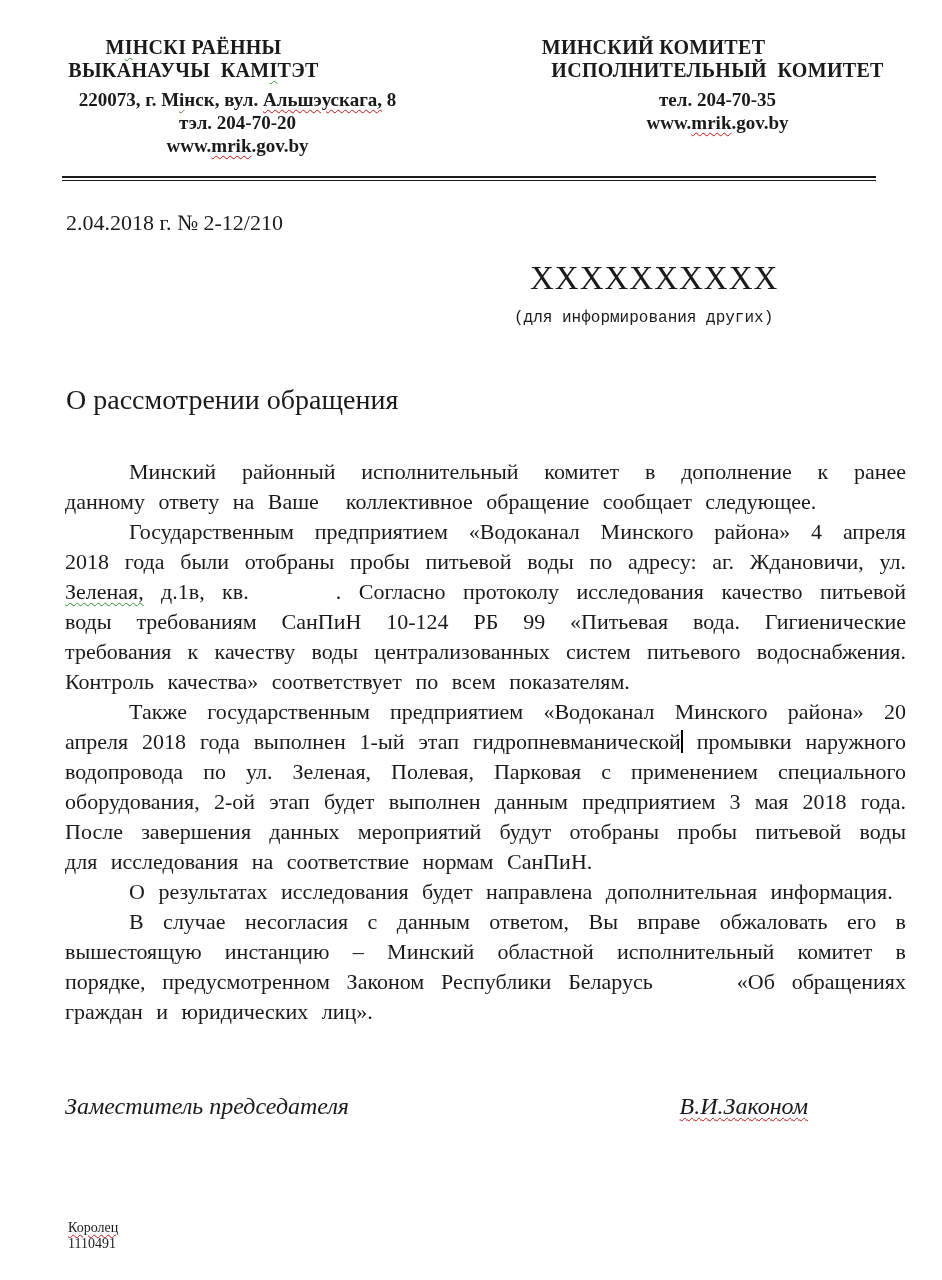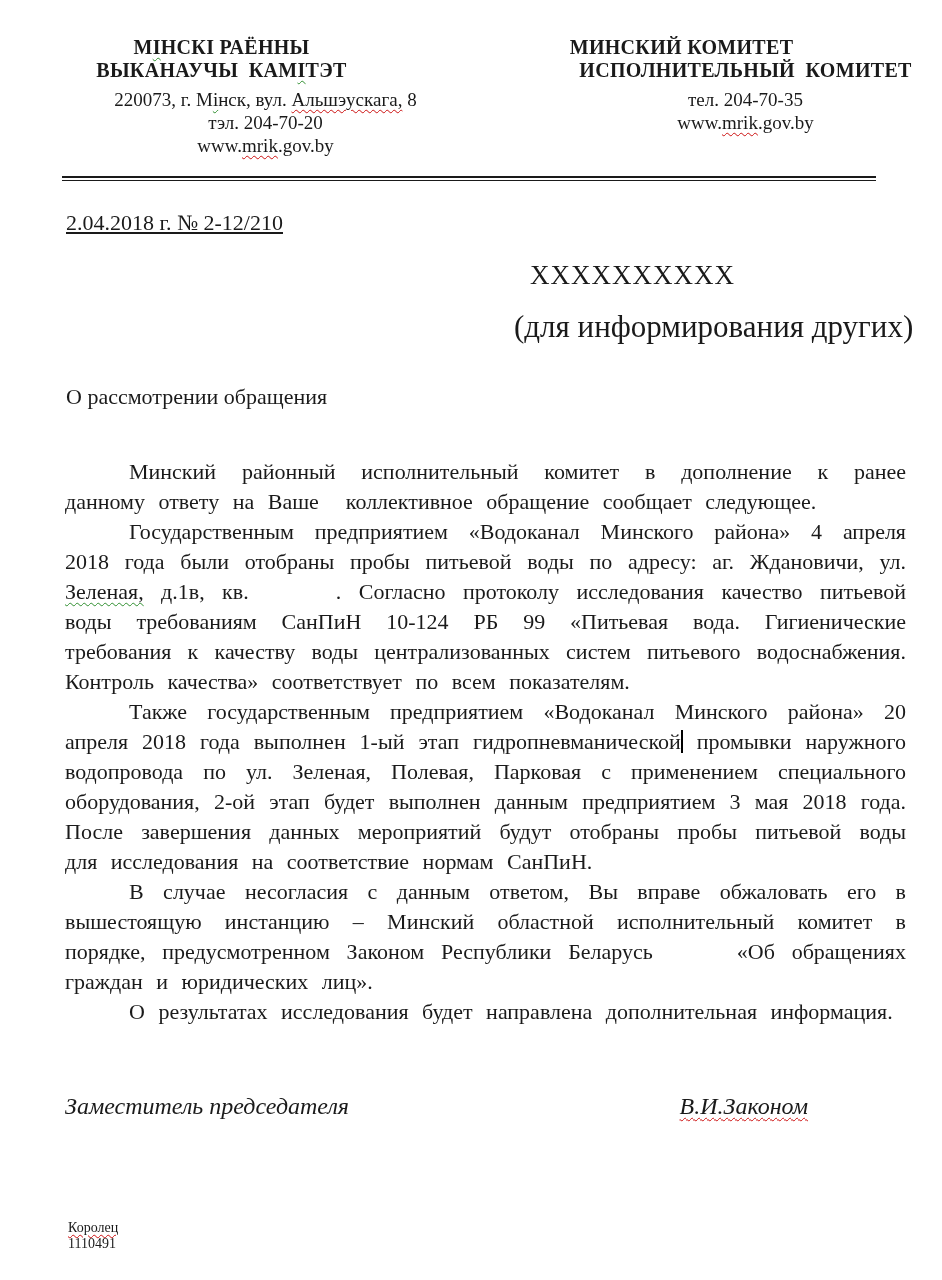--- a/index.html
+++ b/index.html
@@ -3,37 +3,37 @@
 <meta charset="utf-8">
 <style>
   html,body { margin:0; padding:0; background:#ffffff; }
   .page {
     position:relative; width:942px; height:1280px; background:#ffffff;
     font-family:"Liberation Serif","DejaVu Serif",serif; color:#1a1a1a;
     overflow:hidden;
   }
   
   .letterhead { position:absolute; top:36px; left:65px; width:845px;
-    display:flex; justify-content:space-between;margin-left:28px; }
+    display:flex; justify-content:space-between; }
   .lh-col { text-align:center; }
   .lh-left  { width:345px; }
   .lh-right { width:385px; }
   .lh-name { font-weight:bold; font-size:20px; line-height:23px; letter-spacing:0.3px; }
-  .lh-addr { font-size:19px; line-height:23px; margin-top:6px; }
+  .lh-addr { font-size:19px; line-height:23px; margin-top:6px;font-weight:bold; }
   .lh-left  .lh-name .lh-line { margin-right:88px; }
   .lh-right .lh-name .lh-line:first-child { margin-right:128px; }
   
   .rule { position:absolute; top:176px; left:62px; width:814px; height:2px;
     border-top:2px solid #1a1a1a; border-bottom:1px solid #1a1a1a; }
   
-  .ref { position:absolute; top:210px; left:66px; font-size:22px;text-decoration:underline; }
+  .ref { position:absolute; top:210px; left:66px; font-size:22px; }
   .recipient { position:absolute; top:260px; left:514px; }
-  .recipient-x { font-size:27px; letter-spacing:1px; margin-left:16px; }
-  .recipient-note { font-size:31px; margin-top:18px; }
-  .subject { position:absolute; top:384px; left:66px; font-size:22px; }
+  .recipient-x { font-size:33px; letter-spacing:1px; margin-left:16px; }
+  .recipient-note { font-size:16px; margin-top:12px;font-family:Liberation Mono, monospace; }
+  .subject { position:absolute; top:384px; left:66px; font-size:28px; }
   
   .body-text { position:absolute; top:457px; left:65px; width:841px;
     font-size:22px; line-height:30px; text-align:justify; word-spacing:8px; }
   .para { margin:0; text-indent:64px; }
   
   .sq-red   { text-decoration-line:underline; text-decoration-style:wavy;
     text-decoration-color:#cc1111; text-decoration-thickness:1px; text-underline-offset:3px; }
   .sq-green { text-decoration-line:underline; text-decoration-style:wavy;
     text-decoration-color:#2f8f2f; text-decoration-thickness:1px; text-underline-offset:3px; }
   .caret { display:inline-block; width:0; height:23px; border-left:2px solid #000;
@@ -82,22 +82,22 @@
     <div class="recipient-x">ХХХХХХХХХХ</div>
     <div class="recipient-note">(для информирования других)</div>
   </div>
 
   <div class="subject">О рассмотрении обращения</div>
 
   <div class="body-text">
       <p class="para"><span>Минский районный исполнительный комитет в дополнение к ранее данному ответу на Ваше &nbsp;коллективное обращение сообщает следующее.</span></p>
       <p class="para"><span>Государственным предприятием «Водоканал Минского района» 4 апреля 2018 года были отобраны пробы питьевой воды по адресу: аг. Ждановичи, ул. </span><span class="sq-green">Зеленая,</span><span> д.1в, кв.&nbsp;&nbsp;&nbsp;&nbsp;&nbsp;. Согласно протоколу исследования качество питьевой воды требованиям СанПиН 10-124 РБ 99 «Питьевая вода. Гигиенические требования к качеству воды централизованных систем питьевого водоснабжения. Контроль качества» соответствует по всем показателям.</span></p>
       <p class="para"><span>Также государственным предприятием «Водоканал Минского района» 20 апреля 2018 года выполнен 1-ый этап гидропневманической</span><span class="caret"></span><span> промывки наружного водопровода по ул. Зеленая, Полевая, Парковая с применением специального оборудования, 2-ой этап будет выполнен данным предприятием 3 мая 2018 года. После завершения данных мероприятий будут отобраны пробы питьевой воды для исследования на соответствие нормам СанПиН.</span></p>
+      <p class="para"><span>О результатах исследования будет направлена дополнительная информация.</span></p>
       <p class="para"><span>В случае несогласия с данным ответом, Вы вправе обжаловать его в вышестоящую инстанцию – Минский областной исполнительный комитет в порядке, предусмотренном Законом Республики Беларусь &nbsp;&nbsp;&nbsp;&nbsp;«Об обращениях граждан и юридических лиц».</span></p>
-      <p class="para"><span>О результатах исследования будет направлена дополнительная информация.</span></p>
     </div>
 
   <div class="signature">
     <span>Заместитель председателя</span>
     <span class="sig-name"><span class="sq-red">В.И.Законом</span></span>
   </div>
 
   <div class="footer">
     <div><span class="sq-red">Королец</span></div>
     <div>1110491</div>

